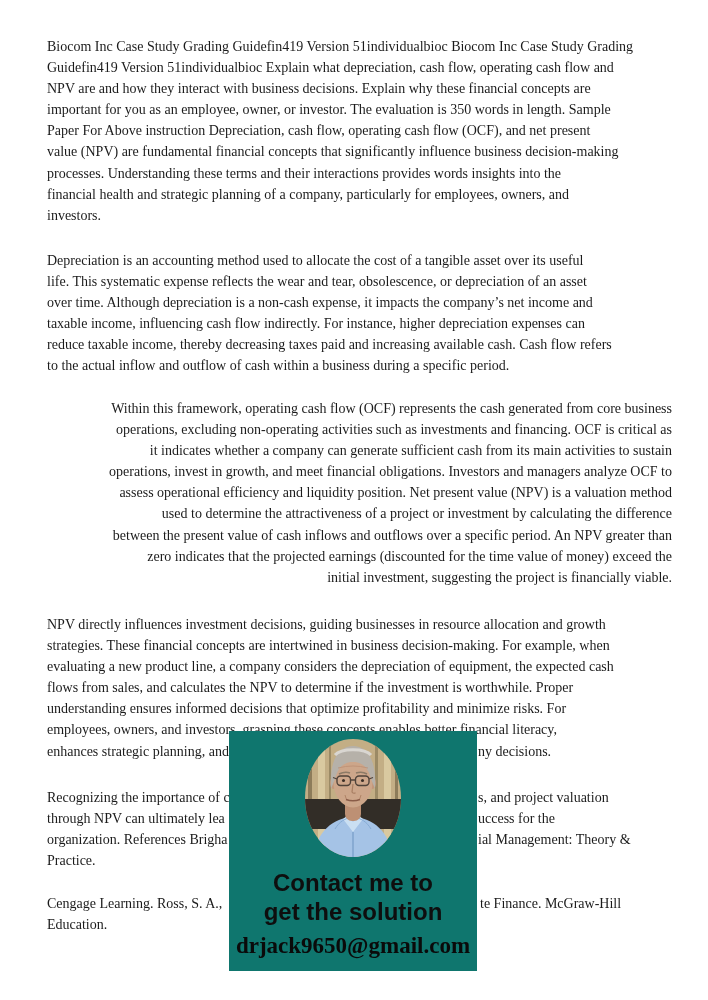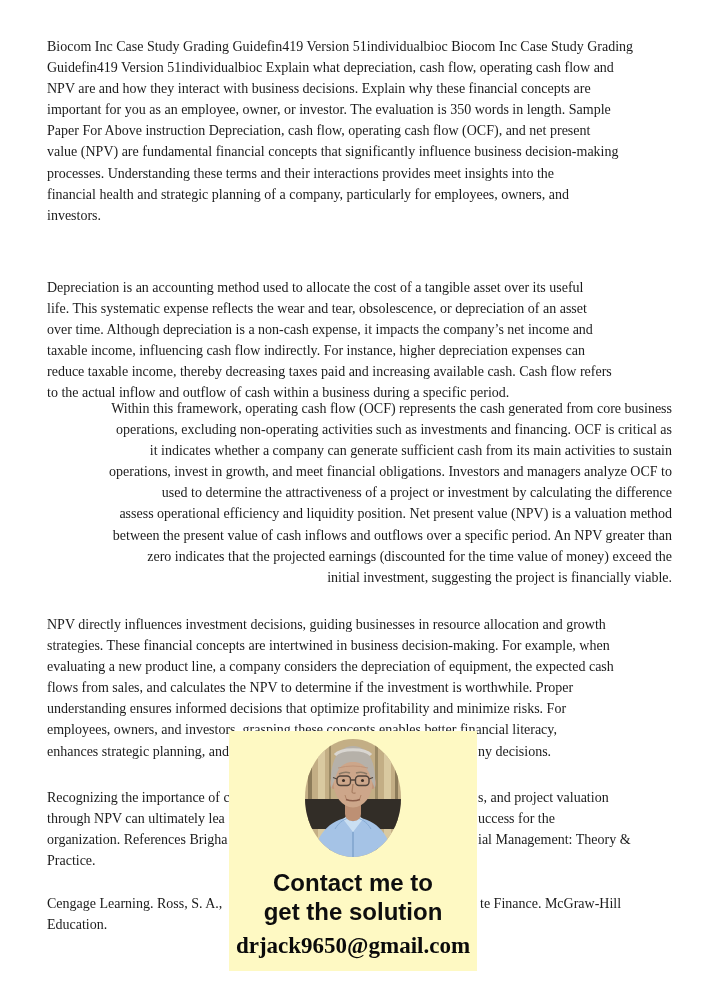--- a/index.html
+++ b/index.html
@@ -38,39 +38,39 @@
 
 <div class="page">
   <div id="paragraphs">
       <div class="paragraph" style="top: 36px;">
         <div class="line">Biocom Inc Case Study Grading Guidefin419 Version 51individualbioc Biocom Inc Case Study Grading</div>
         <div class="line">Guidefin419 Version 51individualbioc Explain what depreciation, cash flow, operating cash flow and</div>
         <div class="line">NPV are and how they interact with business decisions. Explain why these financial concepts are</div>
         <div class="line">important for you as an employee, owner, or investor. The evaluation is 350 words in length. Sample</div>
         <div class="line">Paper For Above instruction Depreciation, cash flow, operating cash flow (OCF), and net present</div>
         <div class="line">value (NPV) are fundamental financial concepts that significantly influence business decision-making</div>
-        <div class="line">processes. Understanding these terms and their interactions provides meet insights into the</div>
+        <div class="line">processes. Understanding these terms and their interactions provides words insights into the</div>
         <div class="line">financial health and strategic planning of a company, particularly for employees, owners, and</div>
         <div class="line">investors.</div>
       </div>
-      <div class="paragraph" style="top: 250px; margin-top: 27px;">
+      <div class="paragraph" style="top: 250px;">
         <div class="line">Depreciation is an accounting method used to allocate the cost of a tangible asset over its useful</div>
         <div class="line">life. This systematic expense reflects the wear and tear, obsolescence, or depreciation of an asset</div>
         <div class="line">over time. Although depreciation is a non-cash expense, it impacts the company’s net income and</div>
         <div class="line">taxable income, influencing cash flow indirectly. For instance, higher depreciation expenses can</div>
         <div class="line">reduce taxable income, thereby decreasing taxes paid and increasing available cash. Cash flow refers</div>
         <div class="line">to the actual inflow and outflow of cash within a business during a specific period.</div>
       </div>
       <div class="paragraph" style="top: 398px; text-align: right;">
         <div class="line">Within this framework, operating cash flow (OCF) represents the cash generated from core business</div>
         <div class="line">operations, excluding non-operating activities such as investments and financing. OCF is critical as</div>
         <div class="line">it indicates whether a company can generate sufficient cash from its main activities to sustain</div>
         <div class="line">operations, invest in growth, and meet financial obligations. Investors and managers analyze OCF to</div>
+        <div class="line">assess operational efficiency and liquidity position. Net present value (NPV) is a valuation method</div>
         <div class="line">used to determine the attractiveness of a project or investment by calculating the difference</div>
-        <div class="line">assess operational efficiency and liquidity position. Net present value (NPV) is a valuation method</div>
         <div class="line">between the present value of cash inflows and outflows over a specific period. An NPV greater than</div>
         <div class="line">zero indicates that the projected earnings (discounted for the time value of money) exceed the</div>
         <div class="line">initial investment, suggesting the project is financially viable.</div>
       </div>
       <div class="paragraph" style="top: 614px;">
         <div class="line">NPV directly influences investment decisions, guiding businesses in resource allocation and growth</div>
         <div class="line">strategies. These financial concepts are intertwined in business decision-making. For example, when</div>
         <div class="line">evaluating a new product line, a company considers the depreciation of equipment, the expected cash</div>
         <div class="line">flows from sales, and calculates the NPV to determine if the investment is worthwhile. Proper</div>
         <div class="line">understanding ensures informed decisions that optimize profitability and minimize risks. For</div>
@@ -82,21 +82,21 @@
         <div class="line"><span>through NPV can ultimately lea</span><span class="frag-right" style="left: 431px;">uccess for the</span></div>
         <div class="line"><span>organization. References Brigha</span><span class="frag-right" style="left: 431px;">ial Management: Theory &amp;</span></div>
         <div class="line">Practice.</div>
       </div>
       <div class="paragraph" style="top: 893px;">
         <div class="line"><span>Cengage Learning. Ross, S. A.,</span><span class="frag-right" style="left: 433px;">te Finance. McGraw-Hill</span></div>
         <div class="line">Education.</div>
       </div>
     </div>
 
-  <div class="overlay" style="background: #fef9c3;">
+  <div class="overlay" style="background: #0f766e;">
     <svg class="avatar-svg" width="96" height="118" viewBox="0 0 96 118">
       <defs>
         <clipPath id="ovalClip">
             <ellipse cx="48" cy="59" rx="48" ry="59"></ellipse>
           </clipPath>
       </defs>
       <g clip-path="url(#ovalClip)">
         <rect x="0" y="0" width="96" height="118" fill="#c3ae85"></rect>
         <rect x="3" y="0" width="4" height="118" fill="#8d7c5a"></rect>
         <rect x="13" y="0" width="7" height="118" fill="#d9c9a0"></rect>

